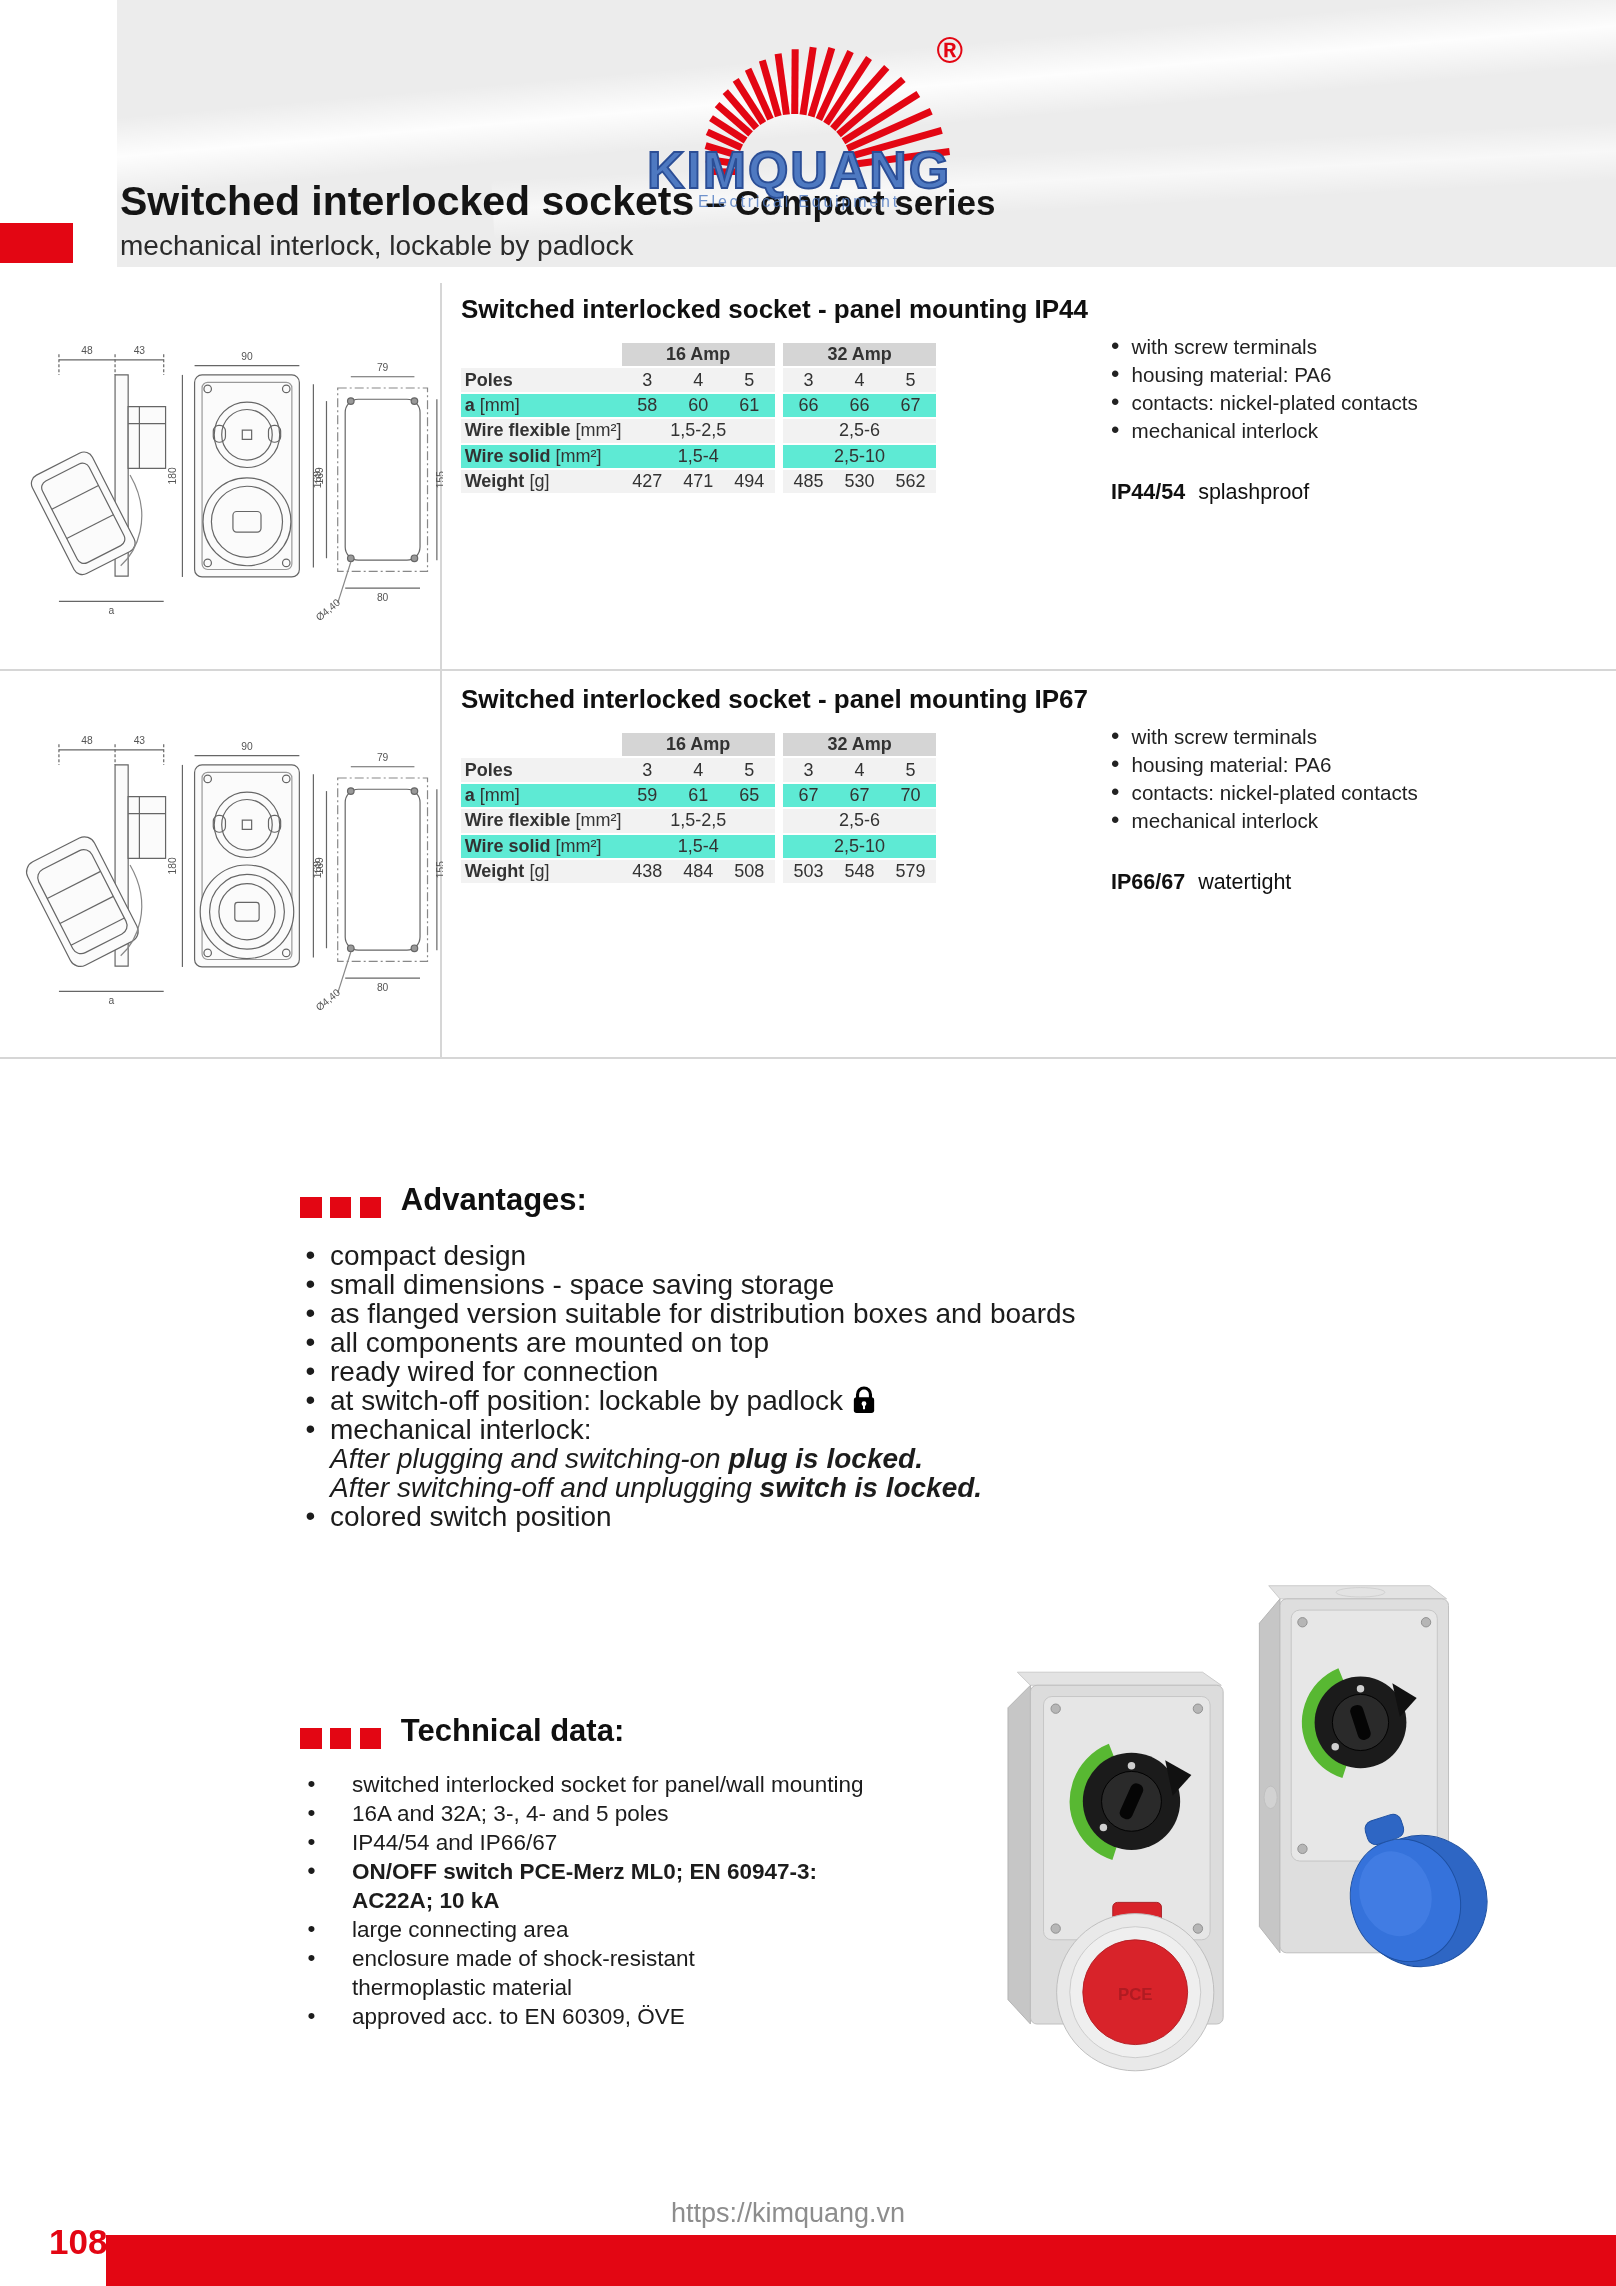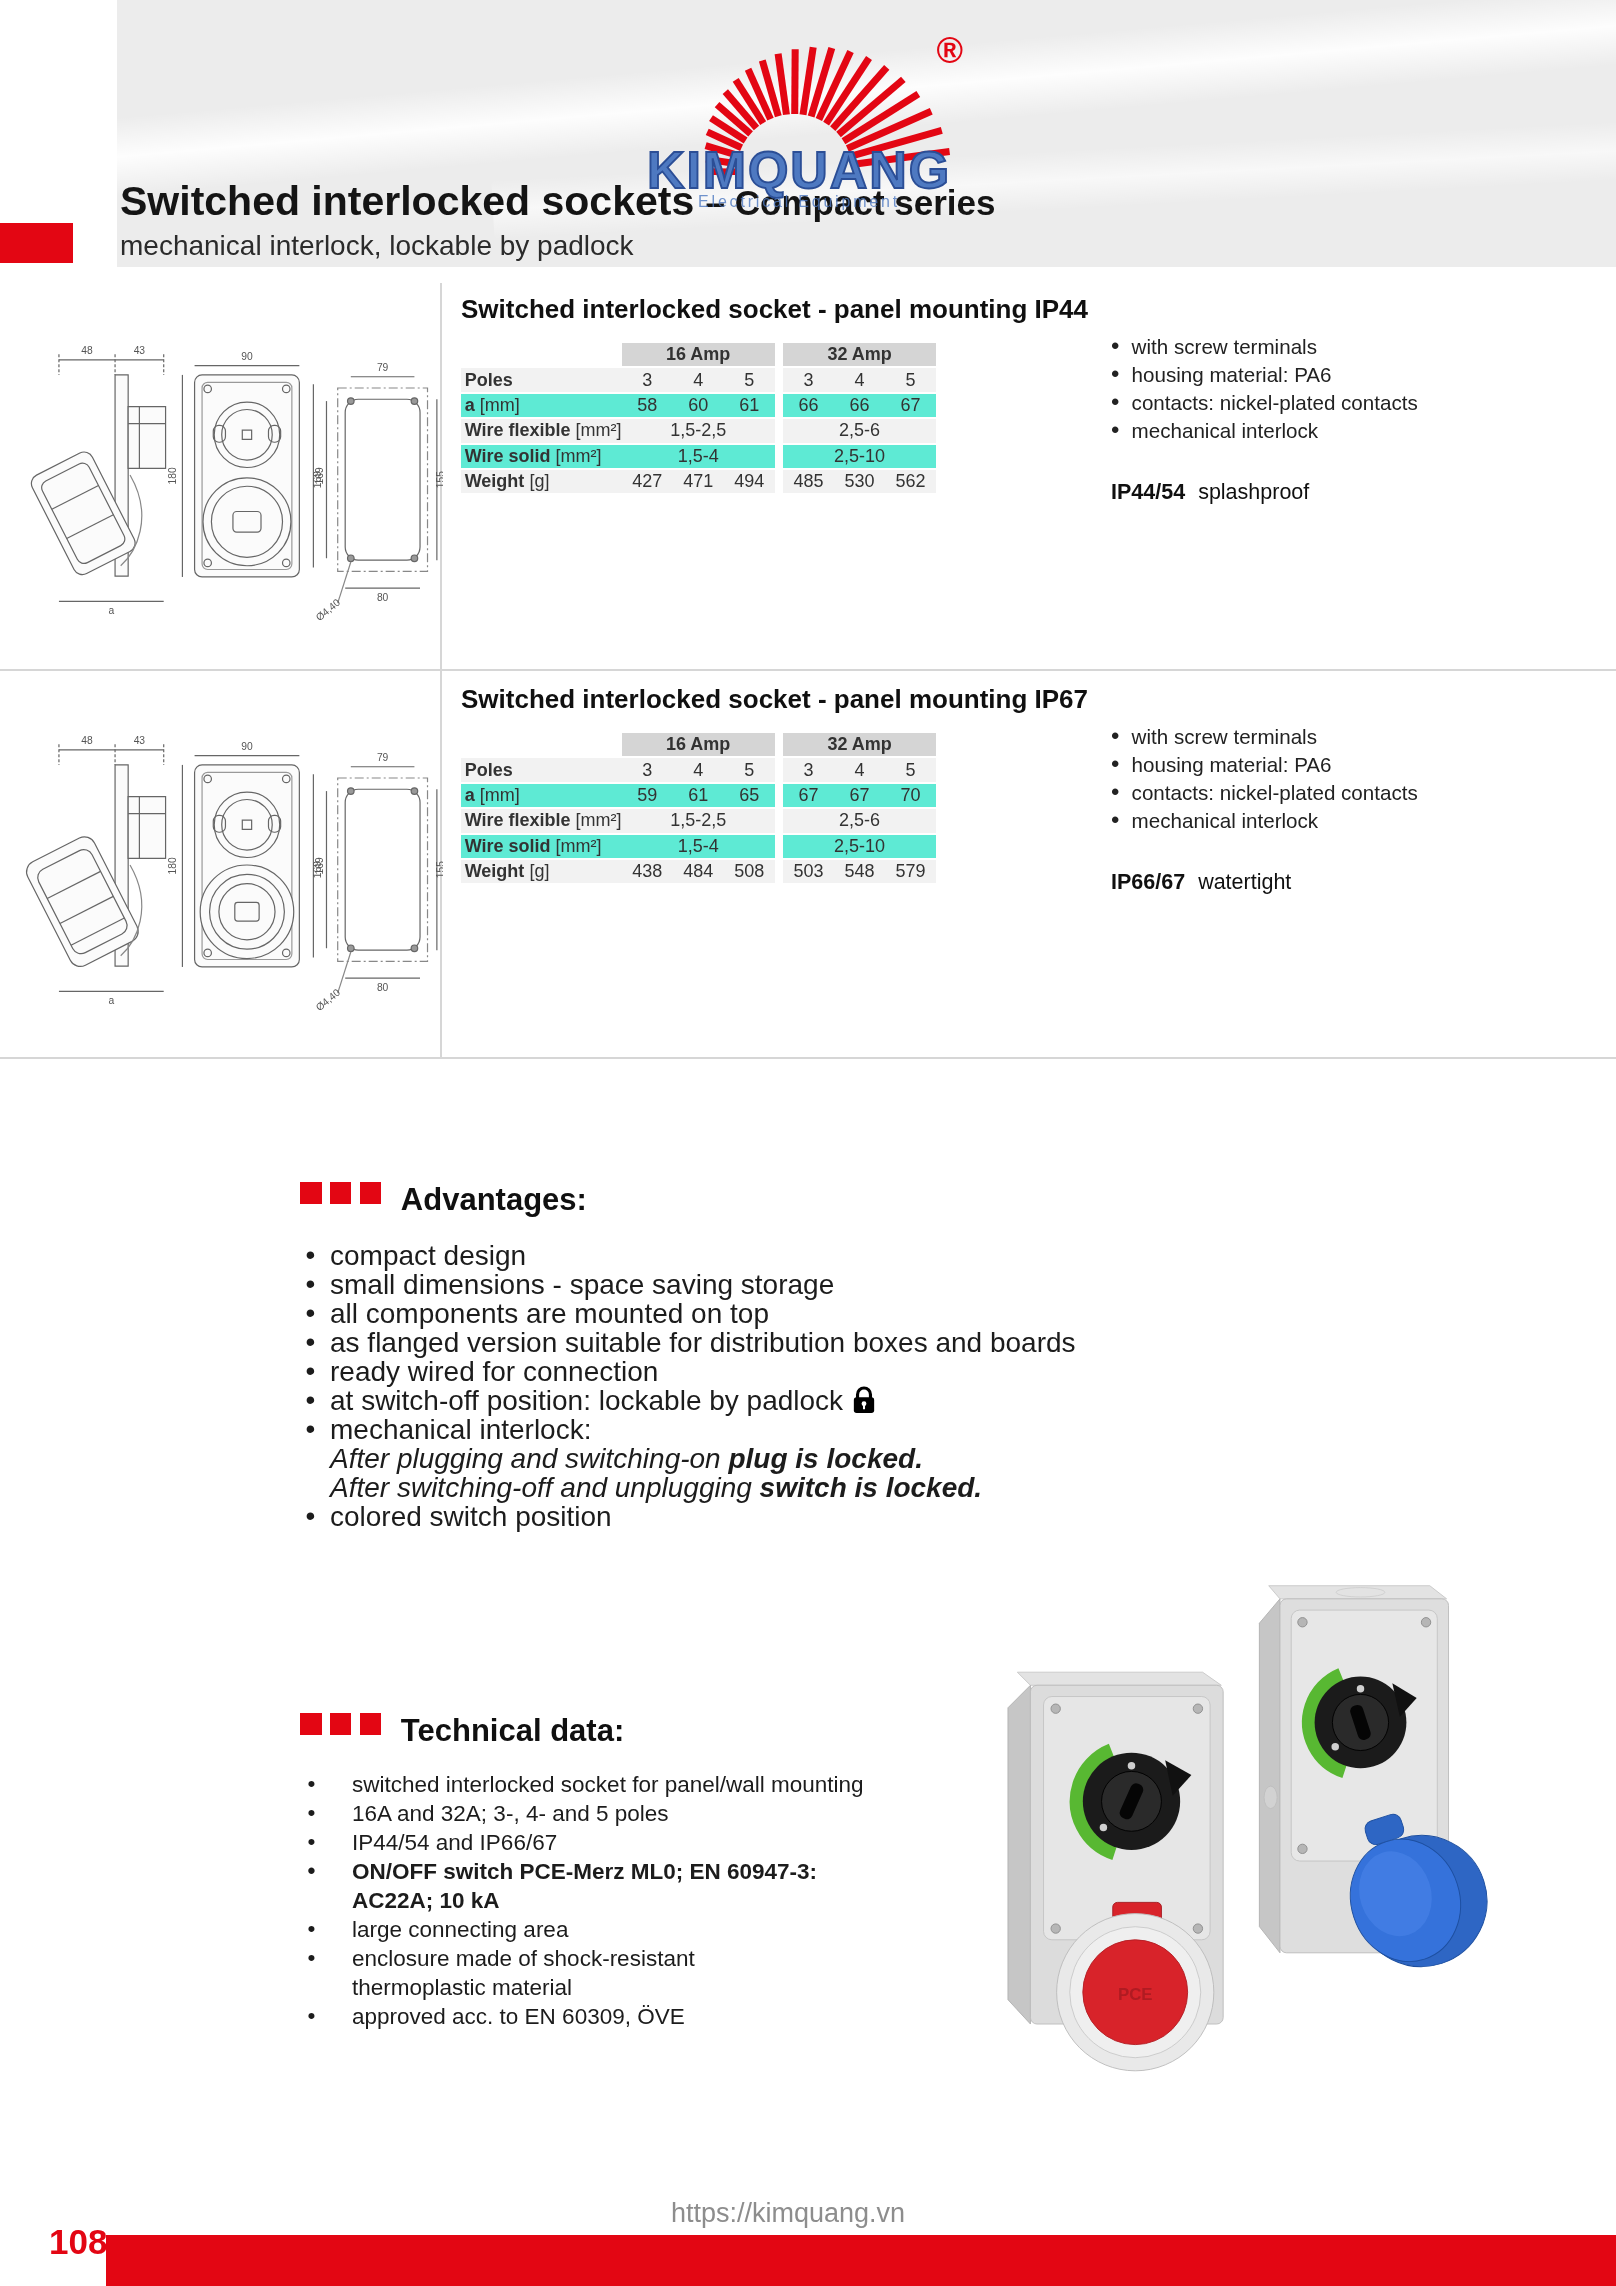--- a/index.html
+++ b/index.html
@@ -47,21 +47,21 @@
   .spec tr.ghead td.gh{background:#d5d5d5;font-weight:bold;text-align:center;}
   .spec .unit{font-weight:normal;}
 
   ul.features{position:absolute;left:1111px;top:52px;margin:0;padding:0;font-size:20.6px;color:#222;line-height:28px;}
   ul.features li{list-style:none;position:relative;padding-left:20.6px;}
   ul.features li::before{content:"\2022";position:absolute;left:0;top:-0.9px;font-size:24px;}
   .rating{position:absolute;left:1111px;top:199px;font-size:21.5px;color:#101010;}
   .rating b{margin-right:13px;}
 
   
-  .block-title{display:flex;align-items:flex-start;font-size:31px;font-weight:bold;color:#101010;}
+  .block-title{display:flex;align-items:flex-end;font-size:31px;font-weight:bold;color:#101010;}
   .block-title .sq{width:21.5px;height:21.5px;background:#e30613;margin-right:8.4px;}
   .block-title .bt-label{margin-left:11.2px;}
   .adv{position:absolute;left:300px;top:1182px;width:918px;}
   .adv ul{margin:22.5px 0 0 0;padding:0;font-size:28px;color:#1c1c1c;line-height:29px;}
   .adv li{list-style:none;position:relative;padding-left:30px;}
   .adv li::before{content:"\2022";position:absolute;left:5.6px;top:-0.9px;}
   .adv li.sub{padding-left:30px;font-style:italic;}
   .adv li.sub::before{content:"";}
   .padlock{display:inline-block;vertical-align:-4.7px;margin-left:9.4px;}
 
@@ -395,22 +395,22 @@
   <div class="adv">
     <div class="block-title">
       <span class="sq"></span>
       <span class="sq"></span>
       <span class="sq"></span>
       <span class="bt-label">Advantages:</span>
     </div>
     <ul>
       <li>compact design</li>
       <li>small dimensions - space saving storage</li>
+      <li>as flanged version suitable for distribution boxes and boards</li>
       <li>all components are mounted on top</li>
-      <li>as flanged version suitable for distribution boxes and boards</li>
       <li>ready wired for connection</li>
       <li>
         <span>at switch-off position: lockable by padlock</span><svg class="padlock" width="24" height="28" viewBox="0 0 26 30">
             <path d="M6,13 V9 a7,7 0 0 1 14,0 v4" stroke="#000" stroke-width="3.4" fill="none"></path>
             <rect x="2" y="12" width="22" height="17" rx="3" fill="#000"></rect>
             <circle cx="13" cy="19" r="2.6" fill="#fff"></circle>
             <rect x="11.9" y="20" width="2.2" height="5" fill="#fff"></rect>
           </svg>
       </li>
       <li>mechanical interlock:</li>

